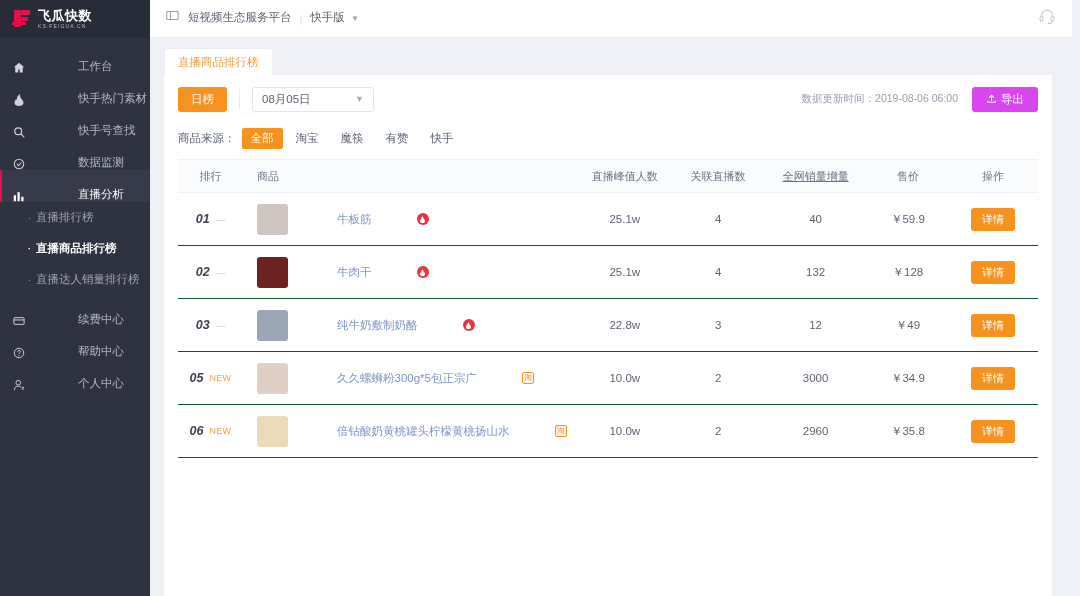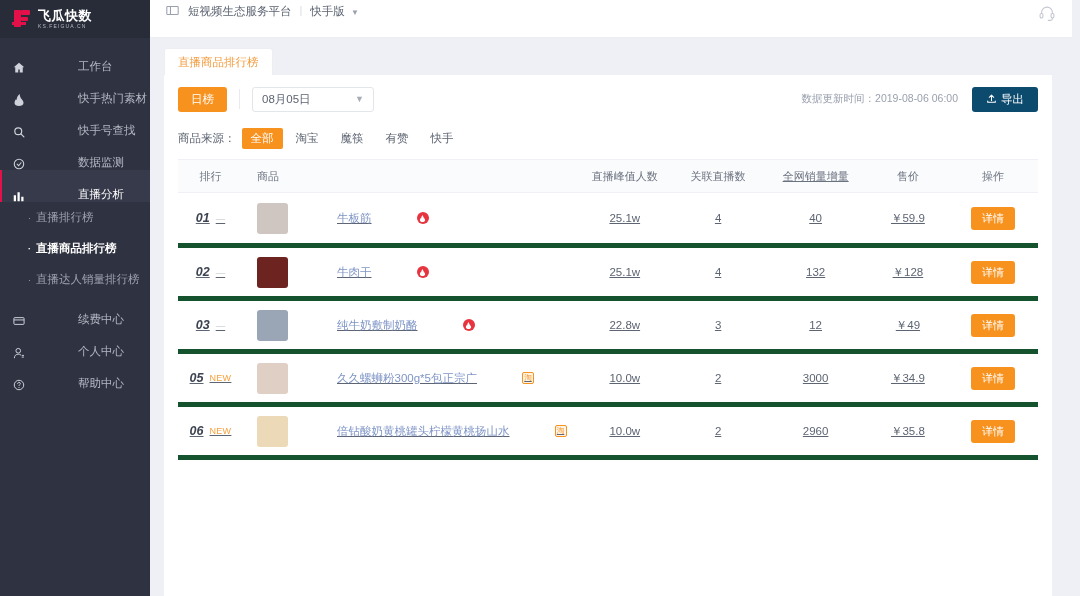--- a/index.html
+++ b/index.html
@@ -57,22 +57,22 @@
   .sub-item {
     height: 31px; display: flex; align-items: center; padding-left: 28px;
     color: #9fa3b0; font-size: 11.5px; cursor: pointer;
   }
   .sub-item .dot { margin-right: 5px; font-size: 9px; }
   .sub-item.active { color: #ffffff; font-weight: bold; }
 
   
   .main { flex: 1; height: 596px; display: flex; flex-direction: column; background: #eef0f5; min-width:0;}
   .topbar {
-    height: 38px; background: #ffffff; display: flex; align-items: flex-start;
-    padding: 4px 16px; border-bottom: 1px solid #eceef2; flex: 0 0 38px;
+    height: 38px; background: #ffffff; display: flex; align-items: flex-end;
+    padding: 12px 16px; border-bottom: 1px solid #eceef2; flex: 0 0 38px;
   }
   .collapse-ic { color: #9aa0ad; font-size: 12px; margin-right: 9px; cursor: pointer; }
   .top-title { font-size: 11.5px; color: #5d6472; }
   .top-div { color: #d9dce2; margin: 0 8px; font-size: 11px; }
   .top-ver { font-size: 11.5px; color: #5d6472; cursor: pointer; }
   .top-ver .cv { font-size: 8px; color: #9aa0ad; margin-left: 3px; }
   .topbar-right { margin-left: auto; display: flex; align-items: center; }
   .headset { width: 18px; height: 18px; color: #c3c7d0; cursor: pointer; }
 
   .content { flex: 1; padding: 10px 20px 0 14px; overflow: hidden; }
@@ -95,21 +95,21 @@
   .tb-sep { width: 1px; height: 20px; background: #e8eaee; margin: 0 12px; }
   .date-sel {
     border: 1px solid #e2e5ea; border-radius: 3px; height: 25px; width: 122px;
     display: flex; align-items: center; padding: 0 9px;
     font-size: 11.5px; color: #5d6472; cursor: pointer;
   }
   .date-sel .cv { margin-left: auto; font-size: 9px; color: #a7acb6; }
   .tb-right { margin-left: auto; display: flex; align-items: center; }
   .upd-time { font-size: 10.5px; color: #9aa0ad; margin-right: 14px; }
   .btn-export {
-    background: #0c4a6e; color: #fff; font-size: 11.5px; border-radius: 3px;
+    background: #d946ef; color: #fff; font-size: 11.5px; border-radius: 3px;
     padding: 5px 14px; cursor: pointer; border: none; display: flex; align-items: center;
   }
   .btn-export .exp-ic { margin-right: 4px; font-size: 11px; }
 
   .srcrow { display: flex; align-items: center; height: 30px; }
   .srclabel { font-size: 11.5px; color: #5d6472; margin-right: 6px; }
   .srcopt {
     font-size: 11.5px; color: #5d6472; padding: 3px 9px; border-radius: 2px;
     cursor: pointer; margin-right: 4px;
   }
@@ -123,22 +123,22 @@
   }
   th.c-rank { width: 62px; }
   th.c-prod { width: 318px; text-align: left !important; padding-left: 14px; }
   th.c-peak { width: 92px; }
   th.c-live { width: 86px; }
   th.c-sales { width: 100px; text-decoration: underline; }
   th.c-price { width: 76px; }
   th.c-act { width: 86px; }
 
   table.rank tbody td {
-    height: 53px; border-bottom: 5px solid #14532d; font-size: 11.5px;
-    color: #5d6472; text-align: center; vertical-align: middle; text-decoration: underline;
+    height: 53px; border-bottom: 1px solid #14532d; font-size: 11.5px;
+    color: #5d6472; text-align: center; vertical-align: middle;
   }
   .rk-wrap { display: flex; align-items: center; justify-content: center; }
   .rk-num { font-style: italic; font-weight: bold; font-size: 12.5px; color: #3d4350; }
   .rk-flag { font-size: 9.5px; color: #c6cad2; margin-left: 6px; }
   .rk-flag.new { color: #f7a03d; font-size: 9px; letter-spacing: .3px; }
 
   td.prod { text-align: left; padding-left: 14px; }
   .prod-wrap { display: flex; align-items: center; gap: 40px; }
   .thumb {
     width: 31px; height: 31px; border-radius: 3px; flex: 0 0 31px;
@@ -262,38 +262,38 @@
               <line x1="1.2" y1="6.6" x2="14.8" y2="6.6"></line>
             </svg>
         </span>
         <span class="nav-label">续费中心</span>
         <span class="badge-sale">年付6折</span>
       </div>
 
       <div class="nav-item">
         <span class="nav-ic">
           <svg viewBox="0 0 16 16" width="12" height="12" fill="none" stroke="currentColor" stroke-width="1.3">
+              <circle cx="8" cy="8" r="6.3"></circle>
+              <path d="M6.2 6.2c0-1 .8-1.8 1.8-1.8s1.8.8 1.8 1.8c0 1.3-1.8 1.3-1.8 2.6" stroke-linecap="round"></path>
+              <circle cx="8" cy="11.4" r=".75" fill="currentColor" stroke="none"></circle>
+            </svg>
+        </span>
+        <span class="nav-label">帮助中心</span>
+      </div>
+
+      <div class="nav-item">
+        <span class="nav-ic">
+          <svg viewBox="0 0 16 16" width="12" height="12" fill="none" stroke="currentColor" stroke-width="1.3">
               <circle cx="7" cy="5" r="3.1"></circle>
               <path d="M1.8 14.4c0-3 2.4-4.8 5.2-4.8 1.2 0 2.3.3 3.2.9" stroke-linecap="round"></path>
               <line x1="11.6" y1="11.2" x2="14.6" y2="11.2"></line>
               <line x1="11.6" y1="13.4" x2="14.6" y2="13.4"></line>
             </svg>
         </span>
         <span class="nav-label">个人中心</span>
-      </div>
-
-      <div class="nav-item">
-        <span class="nav-ic">
-          <svg viewBox="0 0 16 16" width="12" height="12" fill="none" stroke="currentColor" stroke-width="1.3">
-              <circle cx="8" cy="8" r="6.3"></circle>
-              <path d="M6.2 6.2c0-1 .8-1.8 1.8-1.8s1.8.8 1.8 1.8c0 1.3-1.8 1.3-1.8 2.6" stroke-linecap="round"></path>
-              <circle cx="8" cy="11.4" r=".75" fill="currentColor" stroke="none"></circle>
-            </svg>
-        </span>
-        <span class="nav-label">帮助中心</span>
       </div>
     </nav>
   </aside>
 
   <div class="main">
 
     <header class="topbar">
       <span class="collapse-ic">
         <svg viewBox="0 0 16 16" width="13" height="13" fill="none" stroke="currentColor" stroke-width="1.3">
             <rect x="1" y="3" width="14" height="10" rx="1"></rect>

